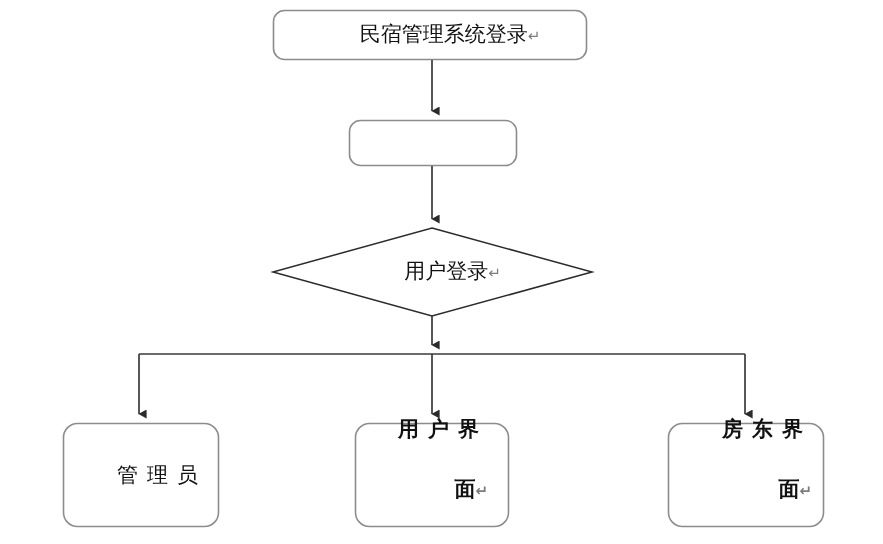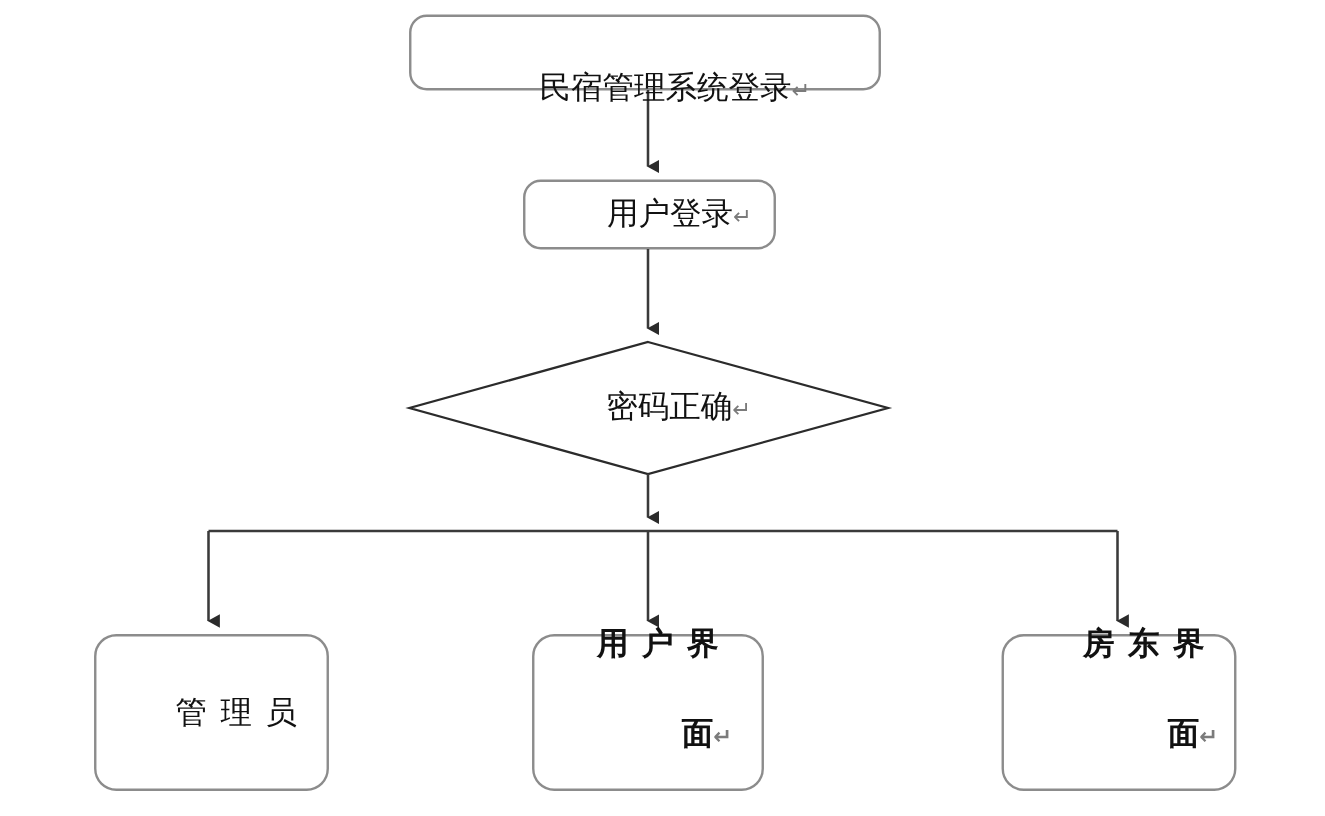--- a/index.html
+++ b/index.html
@@ -88,35 +88,30 @@
 
     <line x1="745" y1="354" x2="745" y2="414" stroke="#3a3a3a" stroke-width="1.7" marker-end="url(#arrowhead)"></line>
 
     <rect x="63.5" y="423.5" width="155" height="103" rx="14" ry="14" fill="#ffffff" stroke="#8c8c8c" stroke-width="1.6"></rect>
 
     <rect x="355.5" y="423.5" width="153" height="103" rx="14" ry="14" fill="#ffffff" stroke="#8c8c8c" stroke-width="1.6"></rect>
 
     <rect x="668.5" y="423.5" width="155" height="103" rx="14" ry="14" fill="#ffffff" stroke="#8c8c8c" stroke-width="1.6"></rect>
   </svg>
 
-  <div class="node-label centered" style="left:273px; top:10px; width:314px; height:50px;margin-top:24px;">
+  <div class="node-label centered" style="left:273px; top:10px; width:314px; height:50px;">
     <span class="line-row">
       <span class="cjk">民宿管理系统登录</span><span class="pilcrow">↵</span>
     </span>
   </div>
 
-  <div class="node-label centered" style="left:349px; top:120px; width:168px; height:46px;">
-    <span class="line-row">
-      <span class="cjk">用户登录</span><span class="pilcrow">↵</span>
-    </span>
-  </div>
 
   <div class="node-label centered" style="left:273px; top:247px; width:319px; height:50px;">
     <span class="line-row">
-      <span class="cjk">密码正确</span><span class="pilcrow">↵</span>
+      <span class="cjk">用户登录</span><span class="pilcrow">↵</span>
     </span>
   </div>
 
   <div class="node-label" style="left:81px; top:434px; width:126px; height:82px;">
     <span class="line-row spread">管理员</span>
   </div>
 
   <div class="node-label" style="left:362px; top:434px; width:126px; height:82px;font-weight:bold;">
     <span class="line-row spread">用户界</span>
     <span class="line-row">

